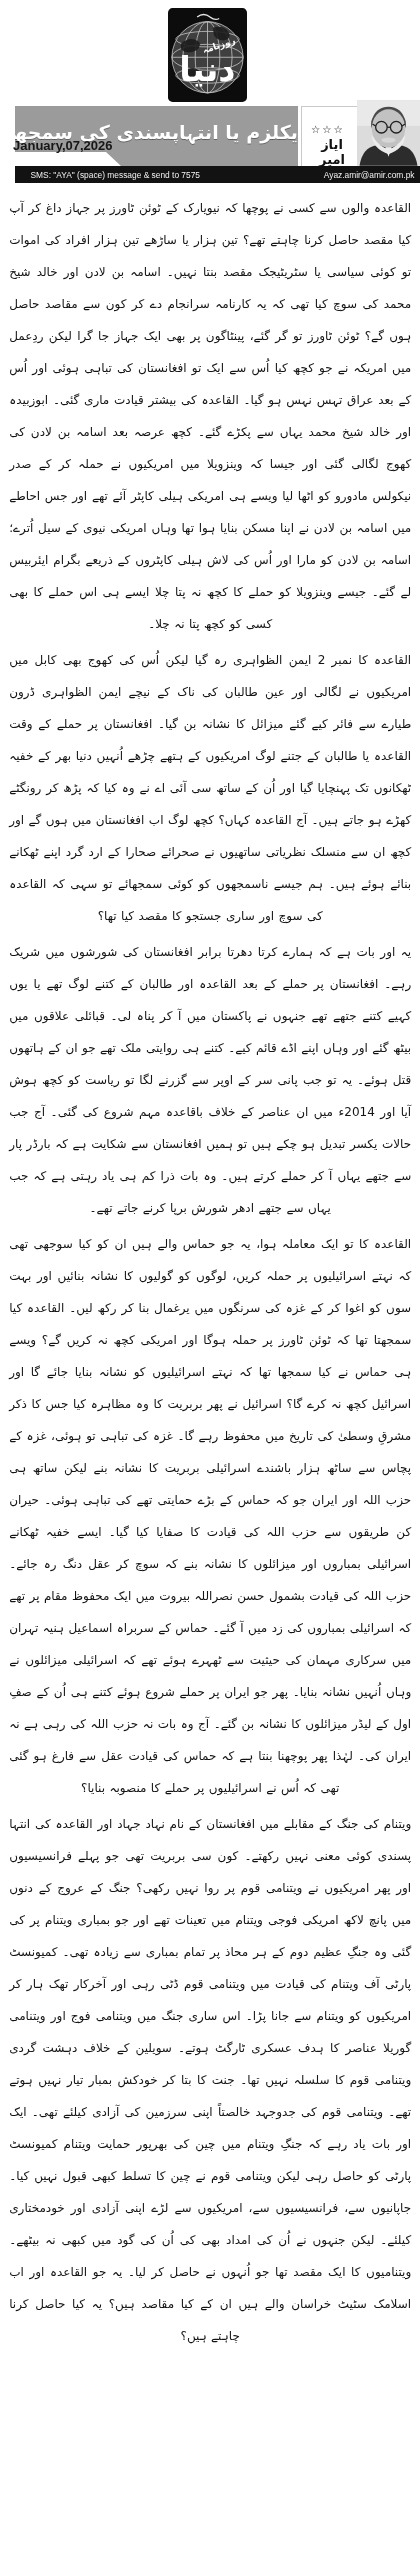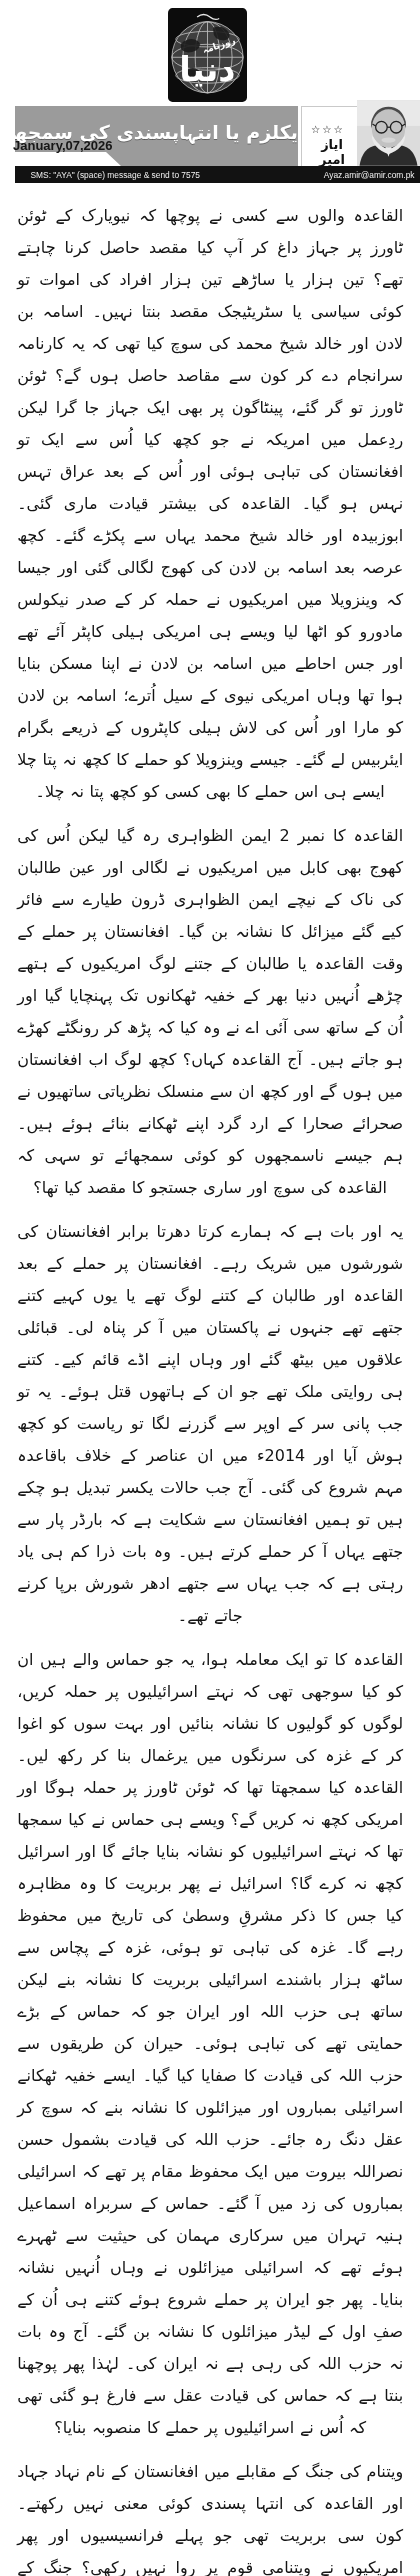--- a/index.html
+++ b/index.html
@@ -54,22 +54,22 @@
     font-family:"Liberation Sans",sans-serif;font-size:8.4px;color:#f2f2f2;
     white-space:nowrap;
   }
 
   
   #article{
     position:absolute;left:5.2px;top:188px;width:410px;
     direction:rtl;color:#141414;
   }
   #article p{
-    margin:12px;padding:0;
-    font-size:16px;line-height:32px;
+    margin:4px;padding:0;
+    font-size:12px;line-height:32px;
     text-align:justify;text-align-last:center;
     word-spacing:0.6px;
   }
 </style>
 </head>
 <body>
 
 <div id="page">
 
   <div id="logo">

